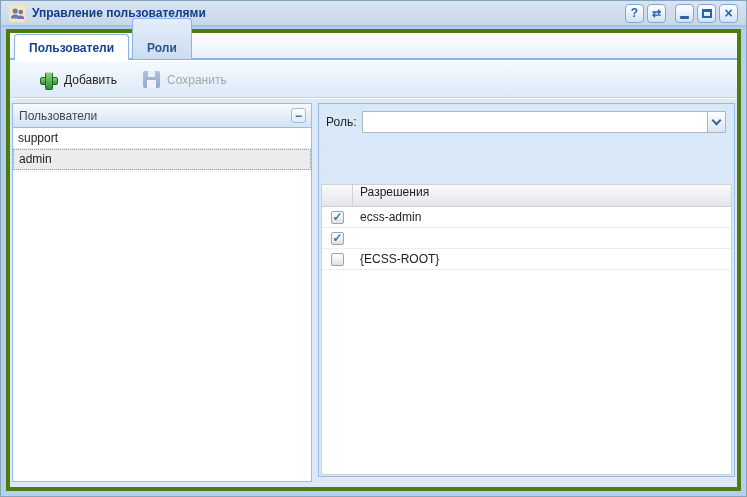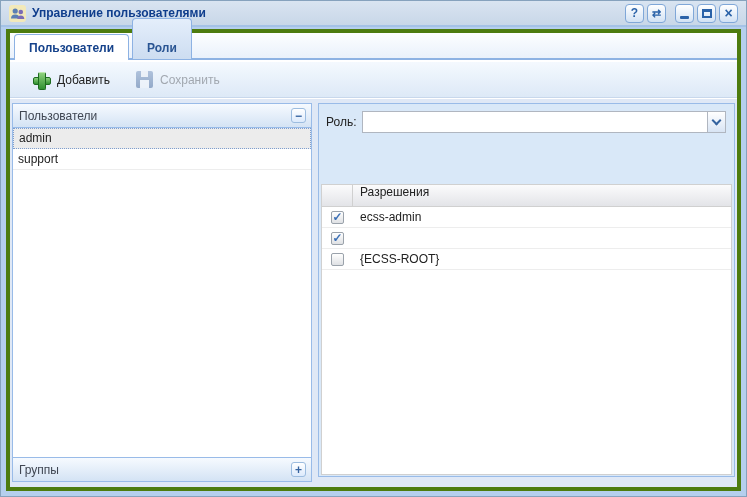--- a/index.html
+++ b/index.html
@@ -61,21 +61,21 @@
   .tab.active {
     background:#ffffff; color:#15428b;
     padding:6px 14px 5px; top:2px; z-index:2;
   }
 
   
   .toolbar {
     position:absolute; left:0; top:29px; right:0; height:36px;
     background:linear-gradient(#f4f9fe,#dde9f7);
     border-bottom:1px solid #c8d8ec;
-    display:flex; align-items:center; padding:0 13px;
+    display:flex; align-items:center; padding:0 20px;
   }
   .tb-btn {
     display:flex; align-items:center; gap:7px;
     padding:4px 8px; border:1px solid transparent; border-radius:3px;
     cursor:pointer; color:#222;
   }
   .tb-btn.disabled { color:#a2a8b0; cursor:default;text-align:right; }
   .tb-btn.disabled .icon-save { opacity:.45; filter:grayscale(.2); }
   .tb-sep { width:8px; }
 
@@ -223,31 +223,25 @@
     <div class="main">
 
       <div class="panel-left">
         <div class="panel-header top">
           <span>Пользователи</span>
           <div class="tool-btn">
             <span>−</span>
           </div>
         </div>
         <div class="user-list">
+          <div class="list-row">
+            <span>support</span>
+          </div>
           <div class="list-row selected">
             <span>admin</span>
-          </div>
-          <div class="list-row">
-            <span>support</span>
-          </div>
-        </div>
-        <div class="panel-header bottom">
-          <span>Группы</span>
-          <div class="tool-btn">
-            <span>+</span>
           </div>
         </div>
       </div>
 
       <div class="panel-right">
         <div class="role-row">
           <span class="role-label">Роль:</span>
           <div class="combo">
             <input class="combo-input" value="" style="">
             <div class="combo-trigger">

